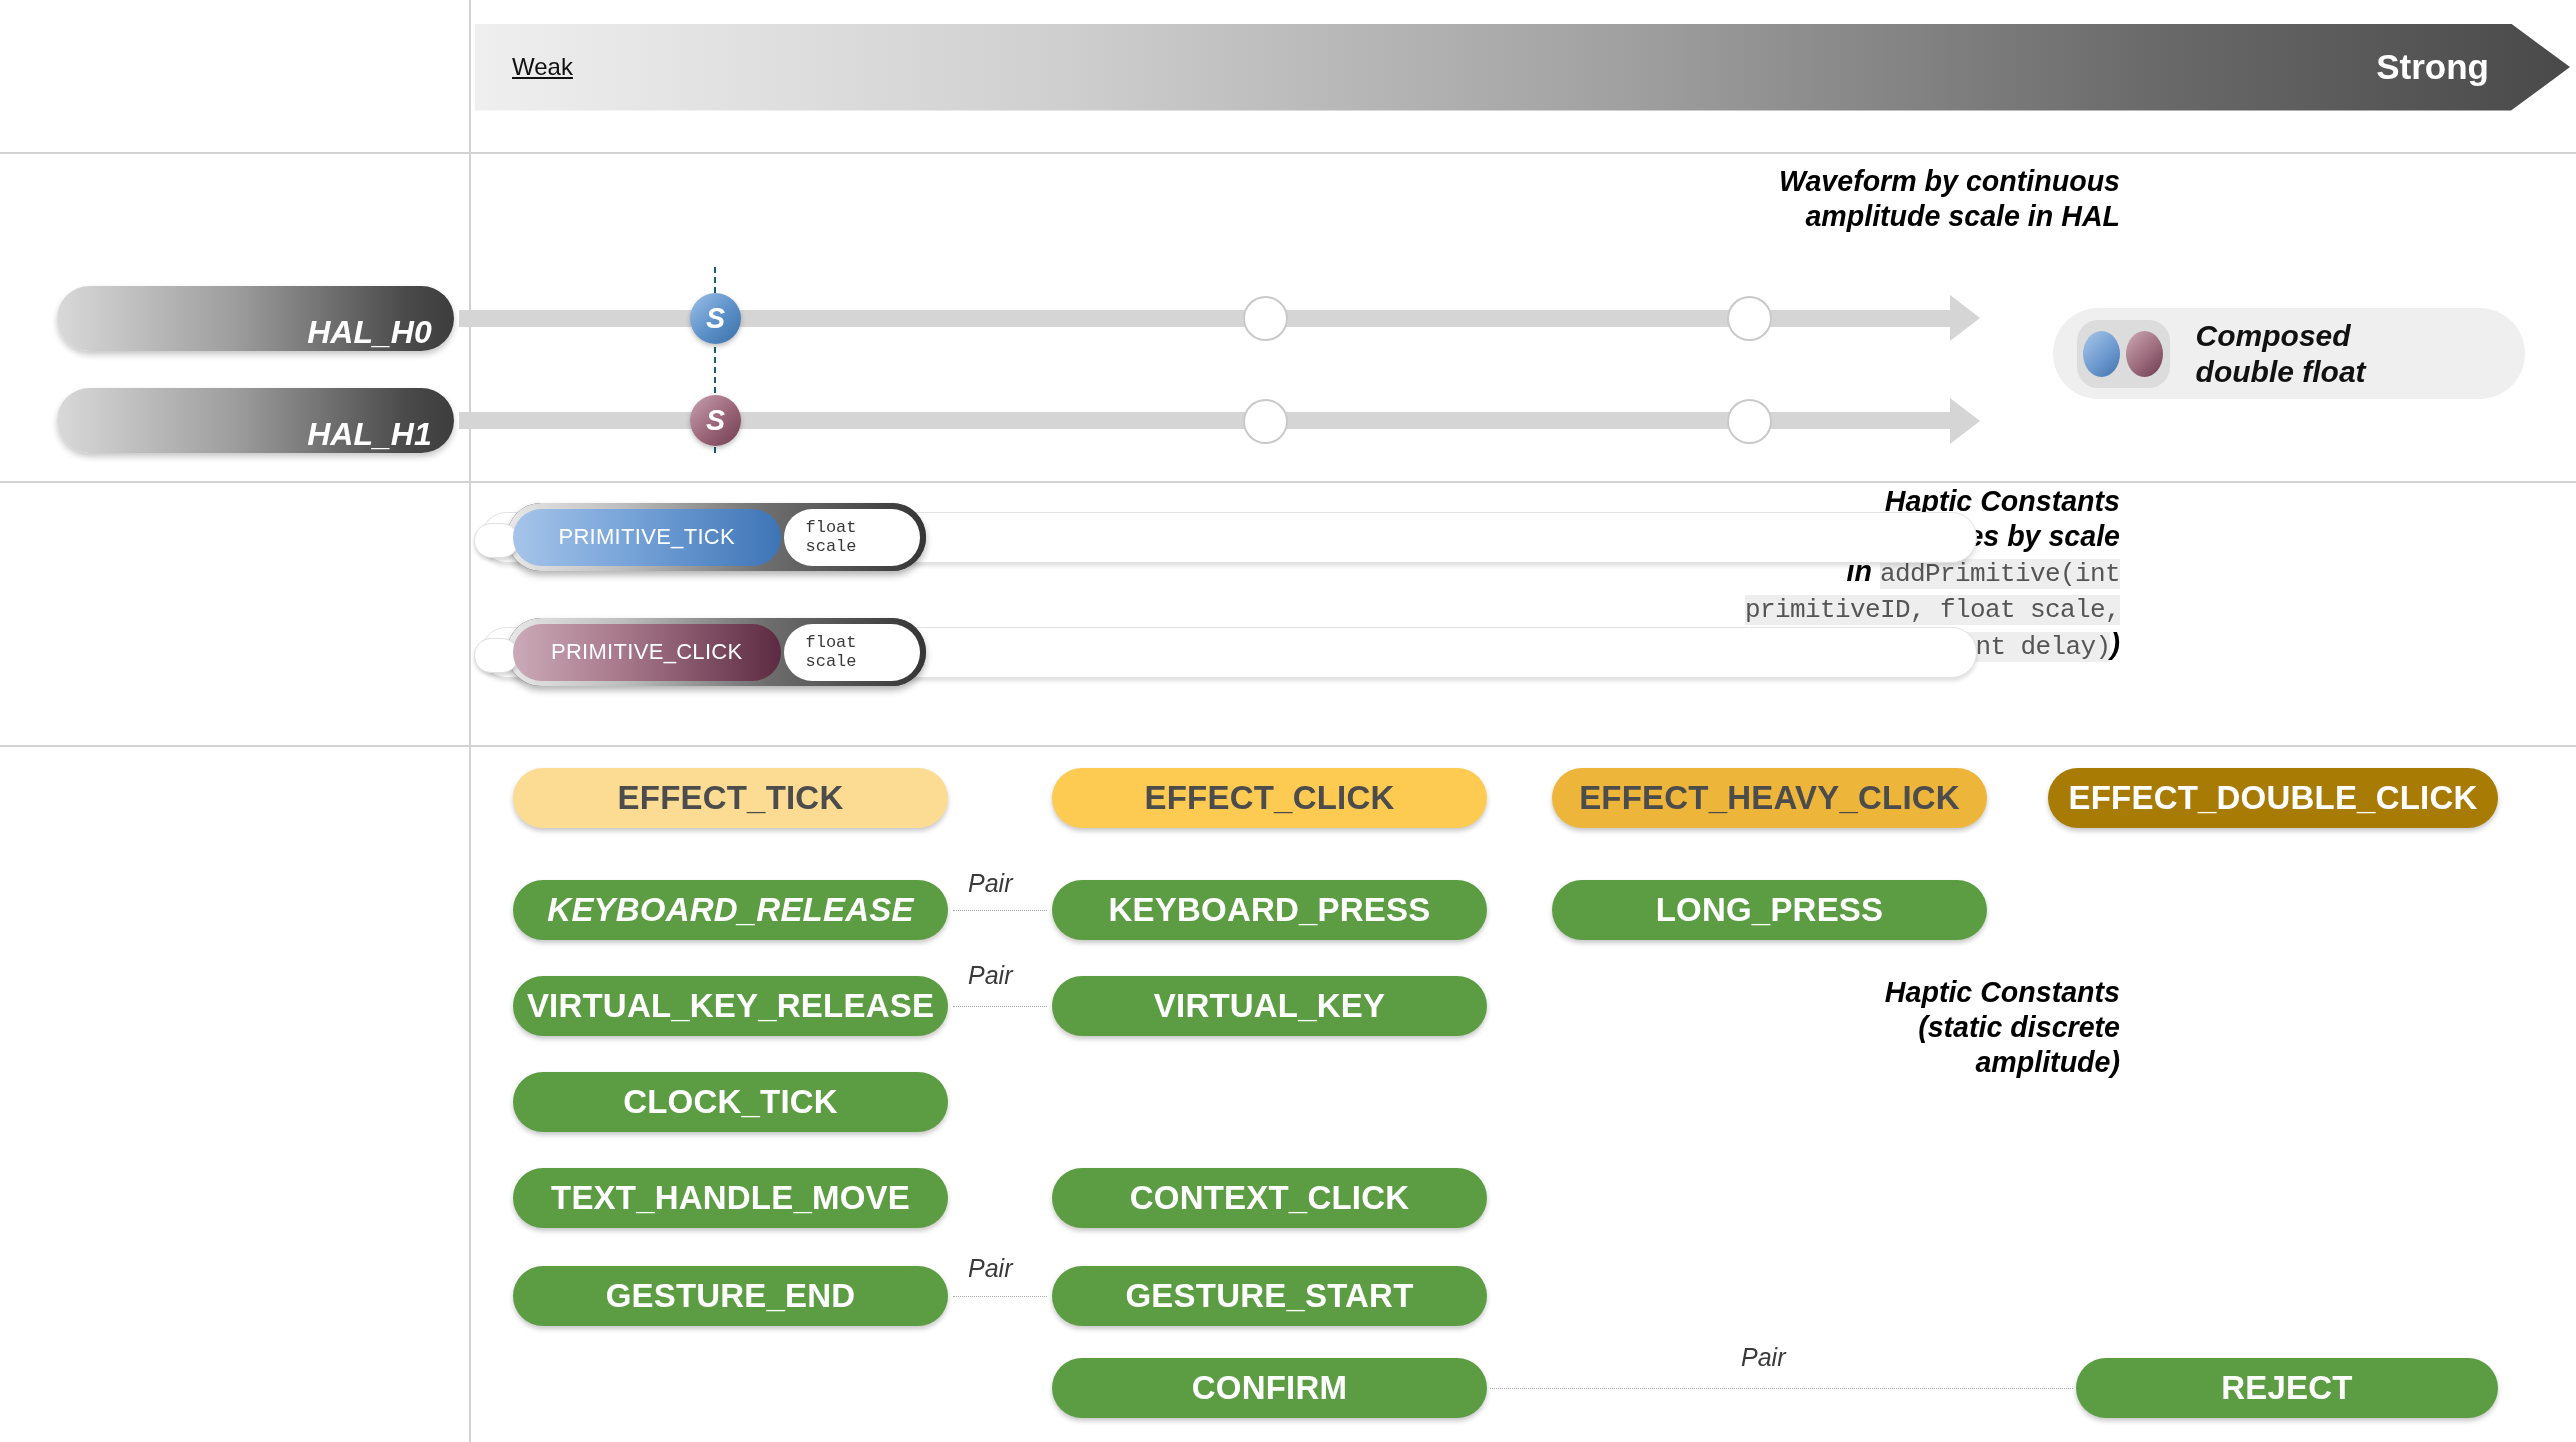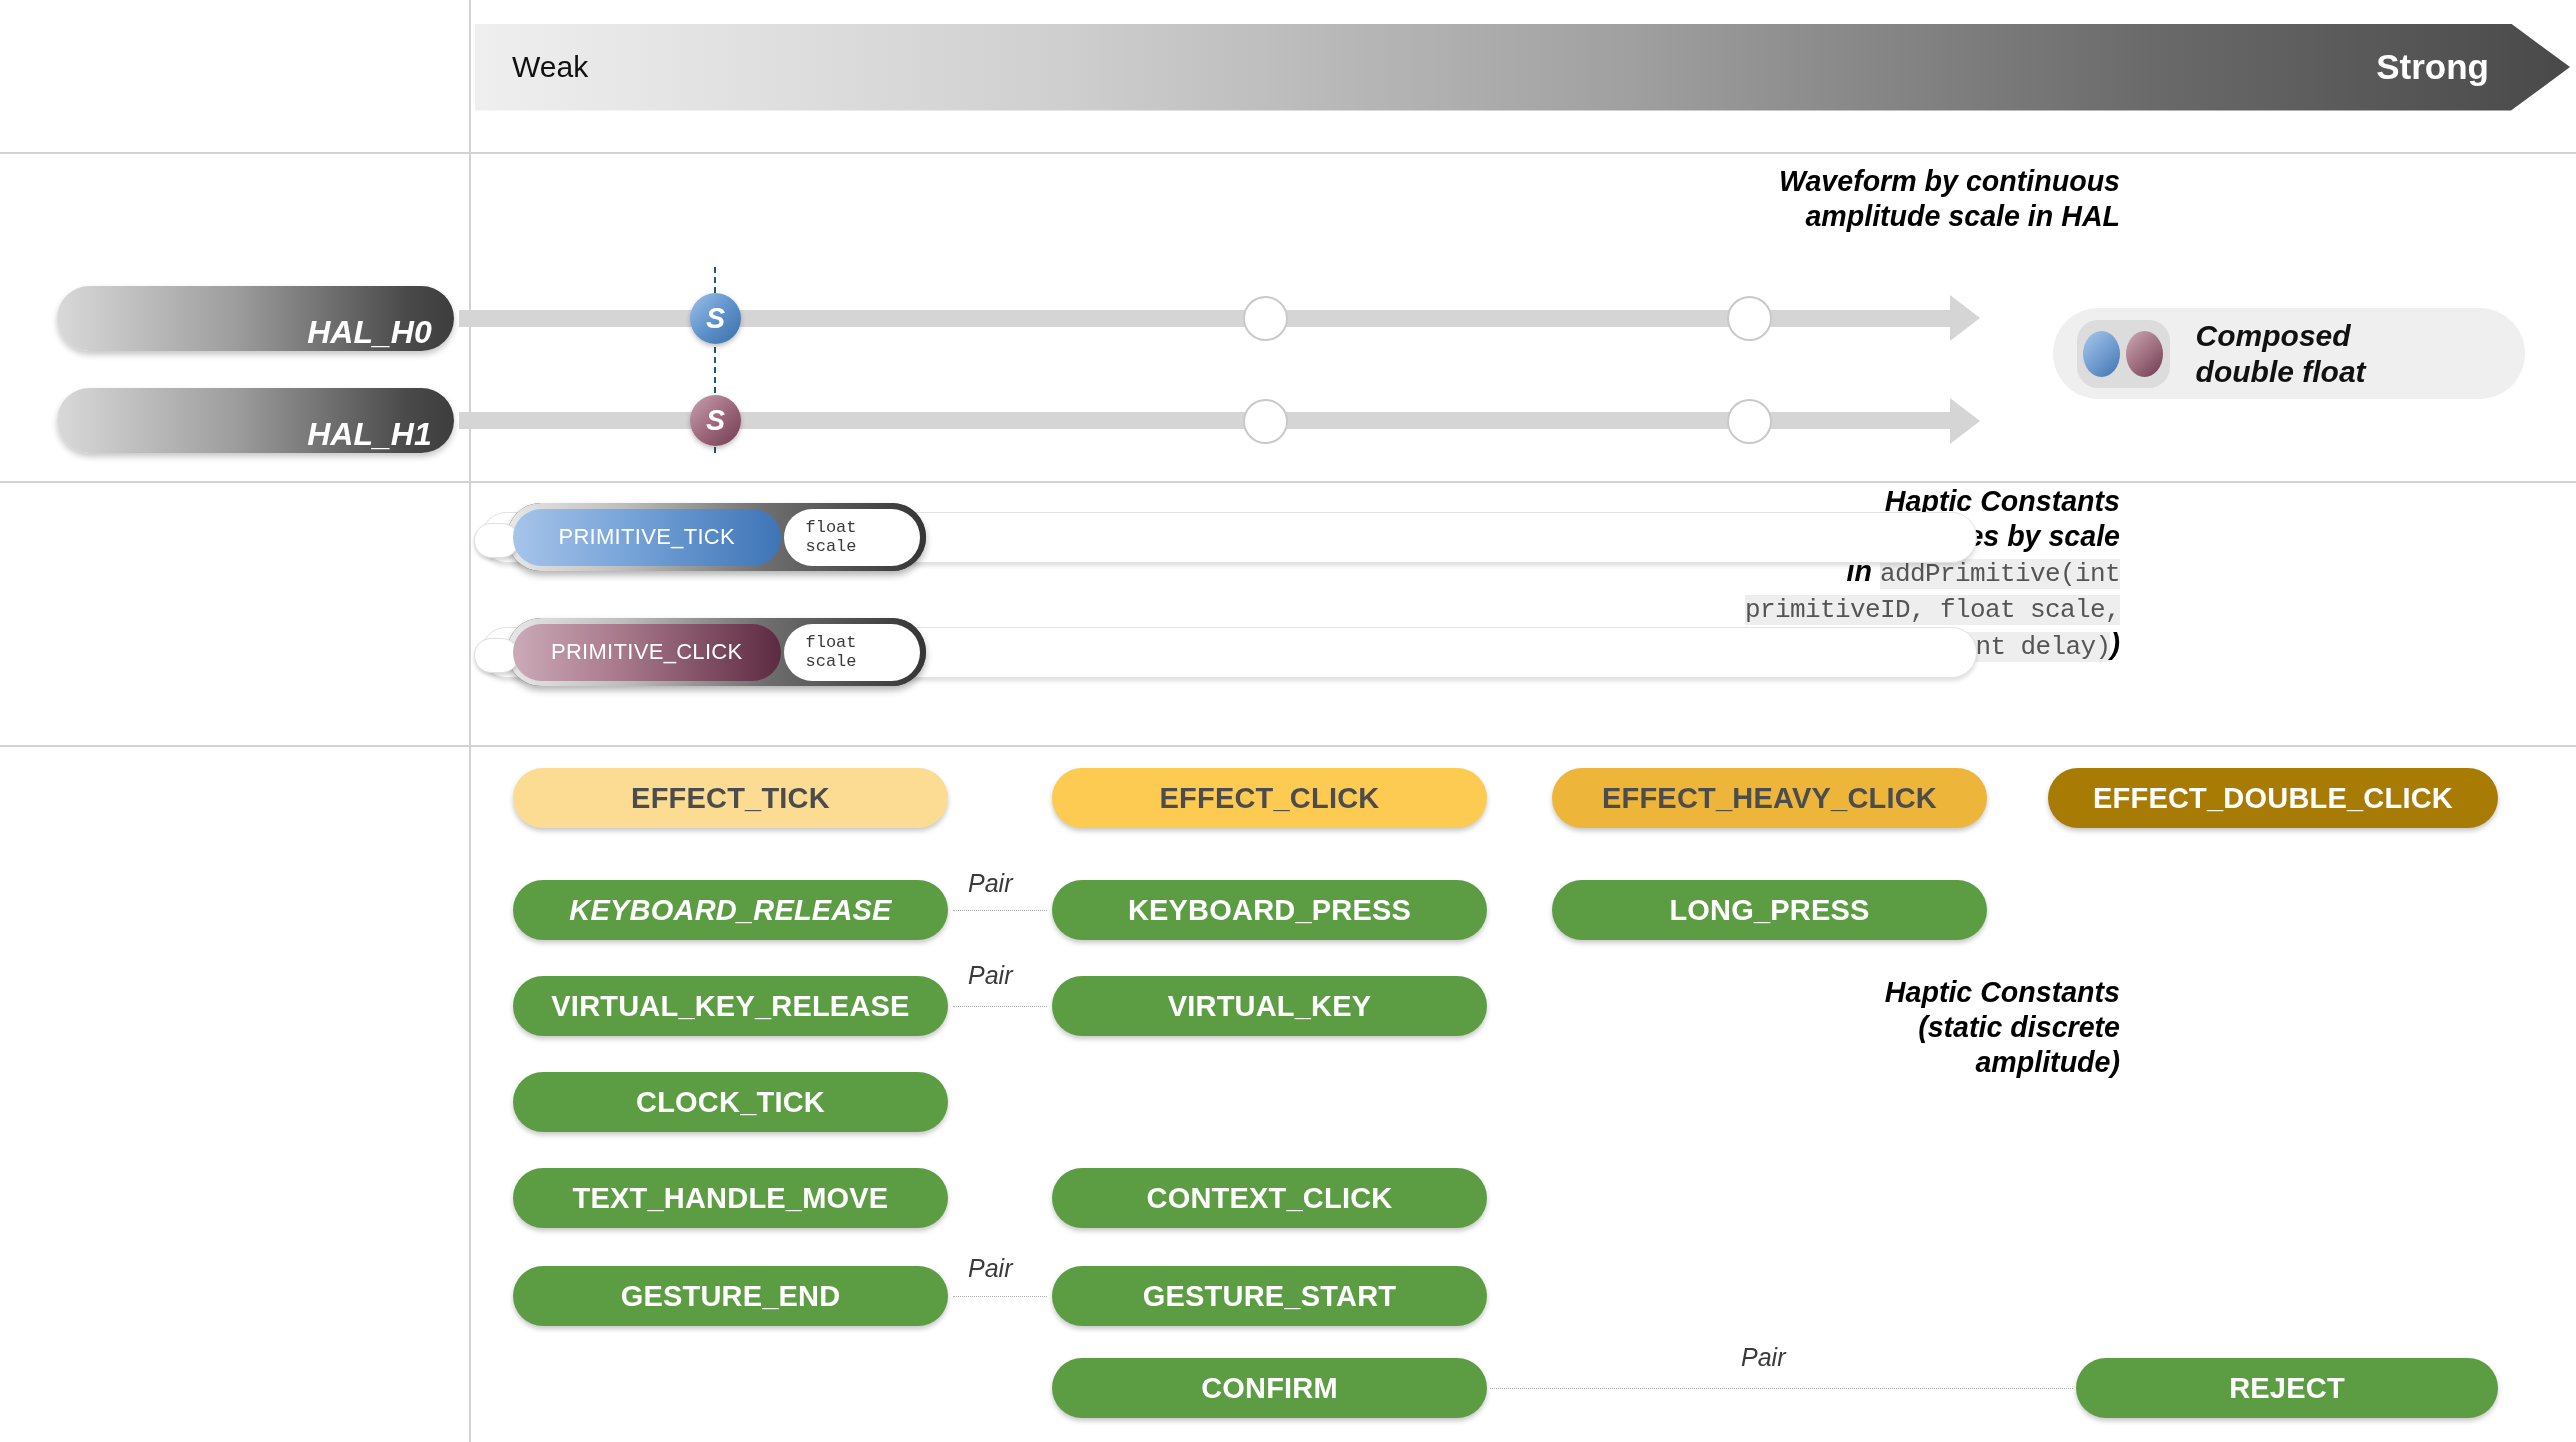--- a/index.html
+++ b/index.html
@@ -37,21 +37,21 @@
 
   
   .energy-wrap{position:absolute;left:475px;top:23.6px;width:2095px;height:87px;}
   .energy-bar{
     position:absolute;left:0;top:0;width:2095px;height:87px;
     background:linear-gradient(to right,#efefef 0%,#cfcfcf 28%,#a0a0a0 55%,#6a6a6a 80%,#494949 100%);
     -webkit-clip-path:polygon(0 0, calc(100% - 59px) 0, 100% 50%, calc(100% - 59px) 100%, 0 100%);
     clip-path:polygon(0 0, calc(100% - 59px) 0, 100% 50%, calc(100% - 59px) 100%, 0 100%);
   }
   .energy-weak{position:absolute;left:37px;top:0;height:87px;display:flex;align-items:center;
-    font-size:30px;color:#111;}
+    font-size:24px;color:#111;text-decoration:underline;}
   .energy-strong{position:absolute;right:81px;top:0;height:87px;display:flex;align-items:center;
     font-size:35px;color:#fff;font-weight:bold;}
 
   
   .hal-pill{
     position:absolute;left:57px;width:397px;height:65px;border-radius:33px;
     background:linear-gradient(to right,#d9d9d9 0%,#9d9d9d 45%,#4a4a4a 88%,#3d3d3d 100%);
     box-shadow:0 3.7px 6.2px rgba(0,0,0,.22);
     display:flex;align-items:flex-end;justify-content:flex-end;
     color:#fff;font-style:italic;font-weight:bold;font-size:32px;
@@ -126,21 +126,21 @@
   }
   .knob{
     position:absolute;left:-7.4px;top:20px;width:45px;height:35px;border-radius:17.4px;
     background:#fff;border:1.2px solid #e0e0e0;box-shadow:0 2.5px 3.7px rgba(0,0,0,.16);
     box-sizing:border-box;z-index:1;
   }
 
   
   .chip{
     position:absolute;height:60px;border-radius:30px;display:flex;align-items:center;
-    justify-content:center;font-weight:bold;font-size:29px;letter-spacing:0.2px;
+    justify-content:center;font-weight:bold;font-size:33px;letter-spacing:0.2px;
     box-shadow:0 3.1px 5.6px rgba(0,0,0,.22);box-sizing:border-box;white-space:nowrap;
   }
   .chip.yellow-l{background:#fcdc93;color:#4c4c4c;}
   .chip.yellow-m{background:#fdcb52;color:#4c4c4c;}
   .chip.yellow-d{background:#edb63b;color:#4c4c4c;}
   .chip.brown{background:#a87b05;color:#fff;}
   .chip.green{background:#5c9d44;color:#fff;}
 
   .pair-line{position:absolute;height:0;border-top:1.9px dotted #a8a8a8;}
   .pair-label{position:absolute;font-style:italic;font-size:25px;color:#3a3a3a;}

